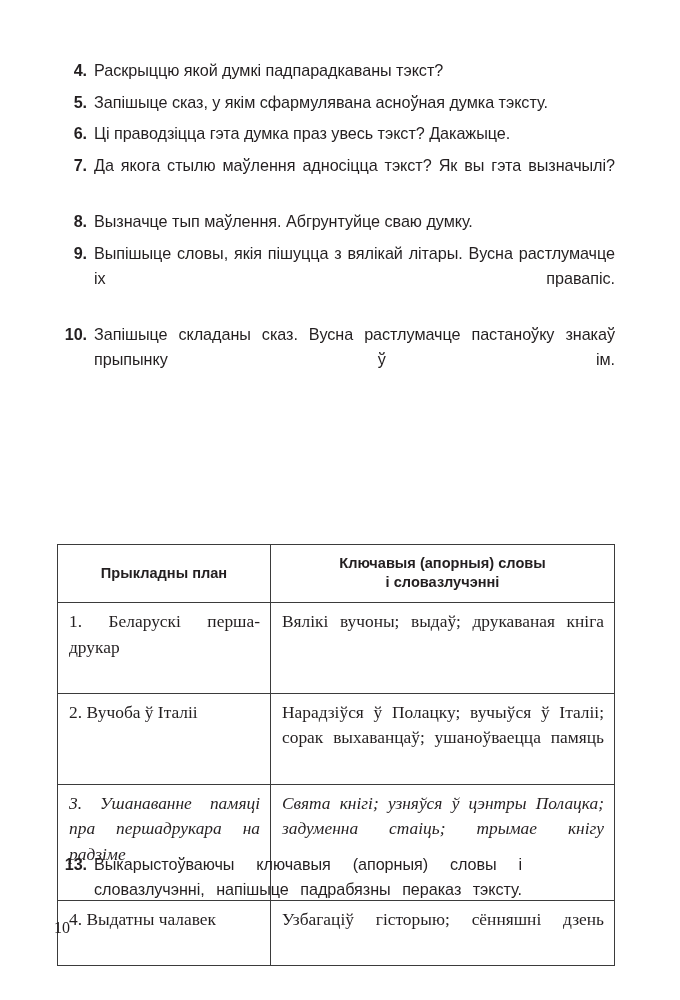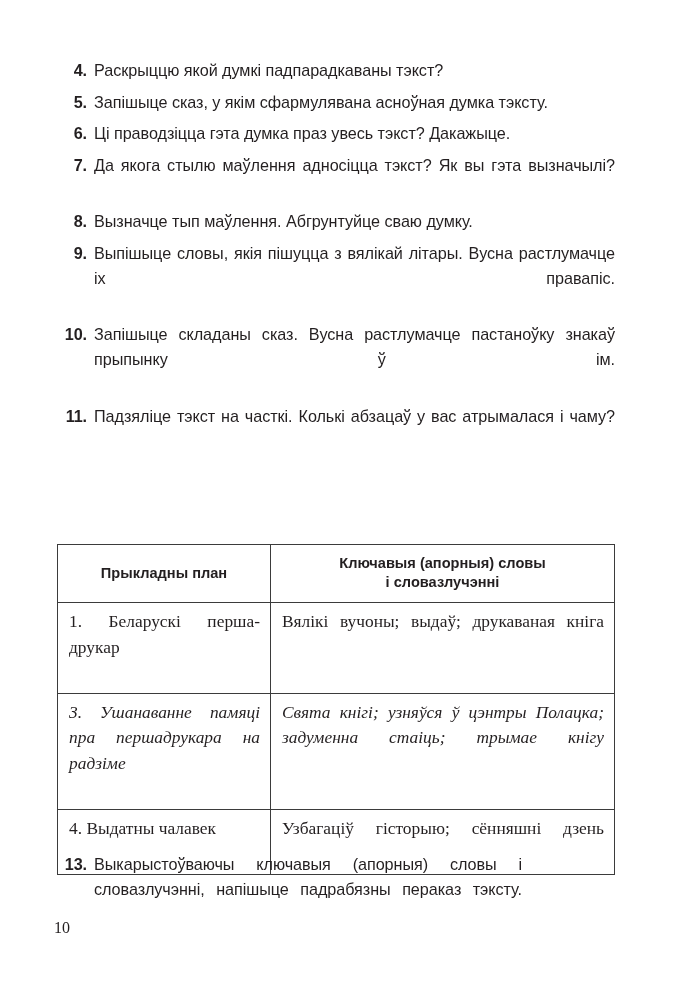--- a/index.html
+++ b/index.html
@@ -186,24 +186,20 @@
     <div class="ex-item">
       <div class="ex-num">9.</div>
       <div class="ex-text">Выпішыце словы, якія пішуцца з вялікай літары. Вусна рас­тлумачце іх правапіс.</div>
     </div>
 
     <div class="ex-item">
       <div class="ex-num">10.</div>
       <div class="ex-text">Запішыце складаны сказ. Вусна растлумачце пастаноўку знакаў прыпынку ў ім.</div>
     </div>
 
-    <div class="ex-item">
-      <div class="ex-num">11.</div>
-      <div class="ex-text">Падзяліце тэкст на часткі. Колькі абзацаў у вас атрымалася і чаму?</div>
-    </div>
 
 
   </div>
 
   <table class="plan-table">
     <colgroup>
       <col class="col-plan">
       <col class="col-words">
     </colgroup>
     <thead>
@@ -215,20 +211,24 @@
         </th>
       </tr>
     </thead>
     <tbody>
 
       <tr class="row-h1">
         <td class="col-plan"><span class="cell-txt">1. Беларускі перша­друкар</span></td>
         <td class="col-words"><span class="cell-txt">Вялікі вучоны; выдаў; друкаваная кніга</span></td>
       </tr>
 
+      <tr class="row-h2">
+        <td class="col-plan oneline"><span class="cell-txt">2. Вучоба ў Італіі</span></td>
+        <td class="col-words"><span class="cell-txt">Нарадзіўся ў Полацку; вучыўся ў Італіі; сорак выхаванцаў; уша­ноўваецца памяць</span></td>
+      </tr>
 
       <tr class="row-h3">
         <td class="col-plan"><span class="cell-txt">3. Ушанаванне па­мяці пра перша­друкара на радзіме</span></td>
         <td class="col-words"><span class="cell-txt">Свята кнігі; узняўся ў цэнтры По­лацка; задуменна стаіць; трымае кнігу</span></td>
       </tr>
 
       <tr class="row-h4">
         <td class="col-plan oneline"><span class="cell-txt">4. Выдатны чалавек</span></td>
         <td class="col-words"><span class="cell-txt">Узбагаціў гісторыю; сённяшні дзень</span></td>
       </tr>

